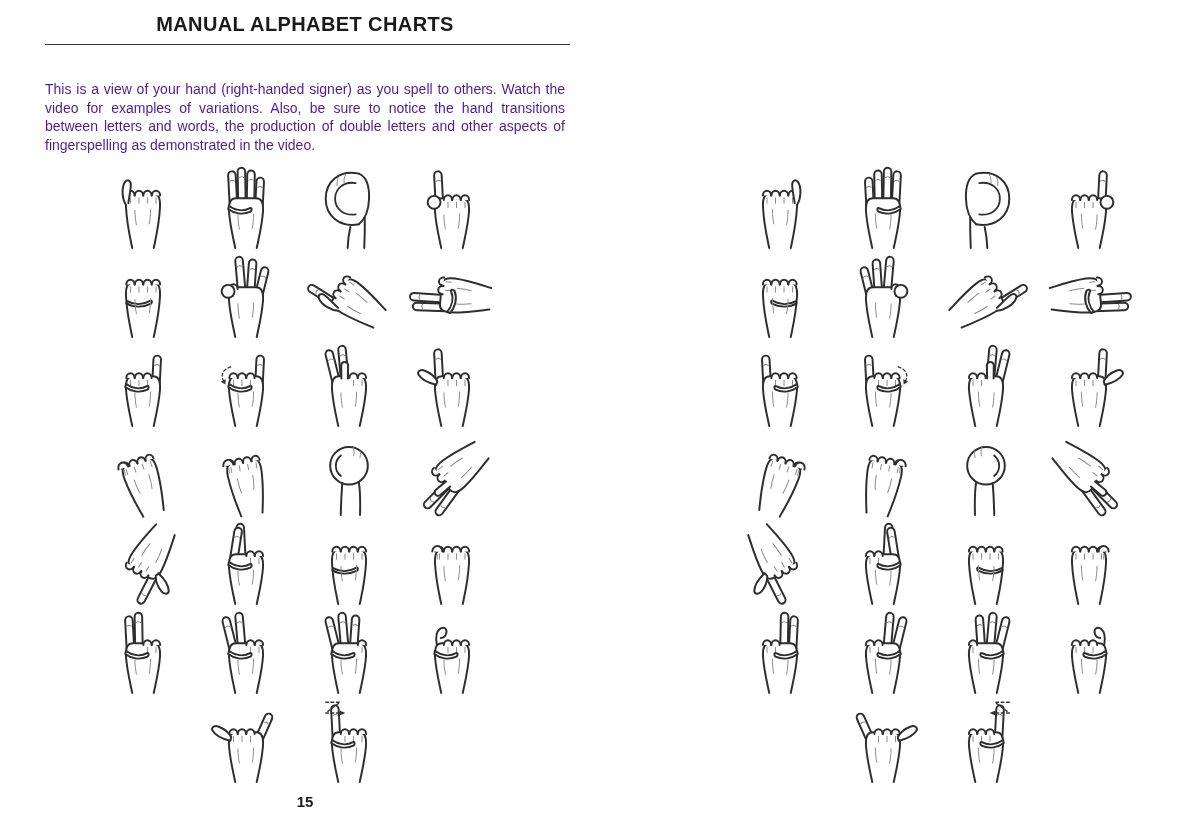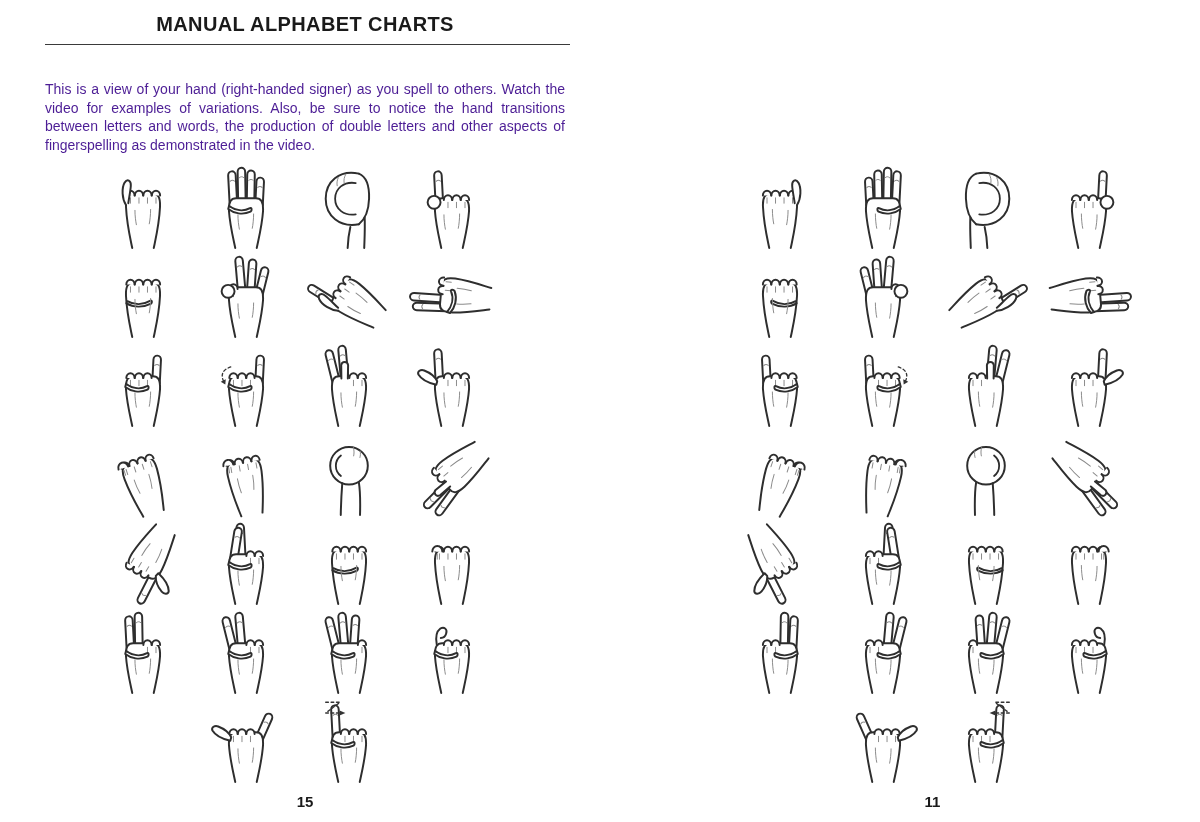--- a/index.html
+++ b/index.html
@@ -1084,16 +1084,15 @@
                 <path d="M64.5 49 L64.5 55" fill="none" stroke="#8a8a8a" stroke-width="1.1" stroke-linecap="round" stroke-linejoin="round"></path>
                 <path d="M31 53 C38 58 47 59.5 54.5 55.5 C56.5 54.5 57 58 55 59.5 C46.5 63.5 36.5 61.5 30.2 56.5 Z" fill="#ffffff" stroke="#2e2e2e" stroke-width="2.2" stroke-linecap="round" stroke-linejoin="round"></path>
                 <path d="M41 63 C41 69 41.8 75 42.6 79 M58.5 62 C58.5 68 57.8 74 57 78" fill="none" stroke="#8a8a8a" stroke-width="1.1" stroke-linecap="round" stroke-linejoin="round"></path>
                 <path d="M24 11 L40 11 L24 23 L41 23" fill="none" stroke="#333" stroke-width="1.5" stroke-dasharray="3 3" stroke-linecap="round" stroke-linejoin="round"></path>
                 <path d="M46 23 L39.5 20.2 L39.5 25.8 Z" fill="#333"></path>
               </g>
             </g>
           </svg>
         </div>
       </div>
-    <div class="pageno pageno-right">11</div>
   </div>
 
 </div>
 
 </body></html>

